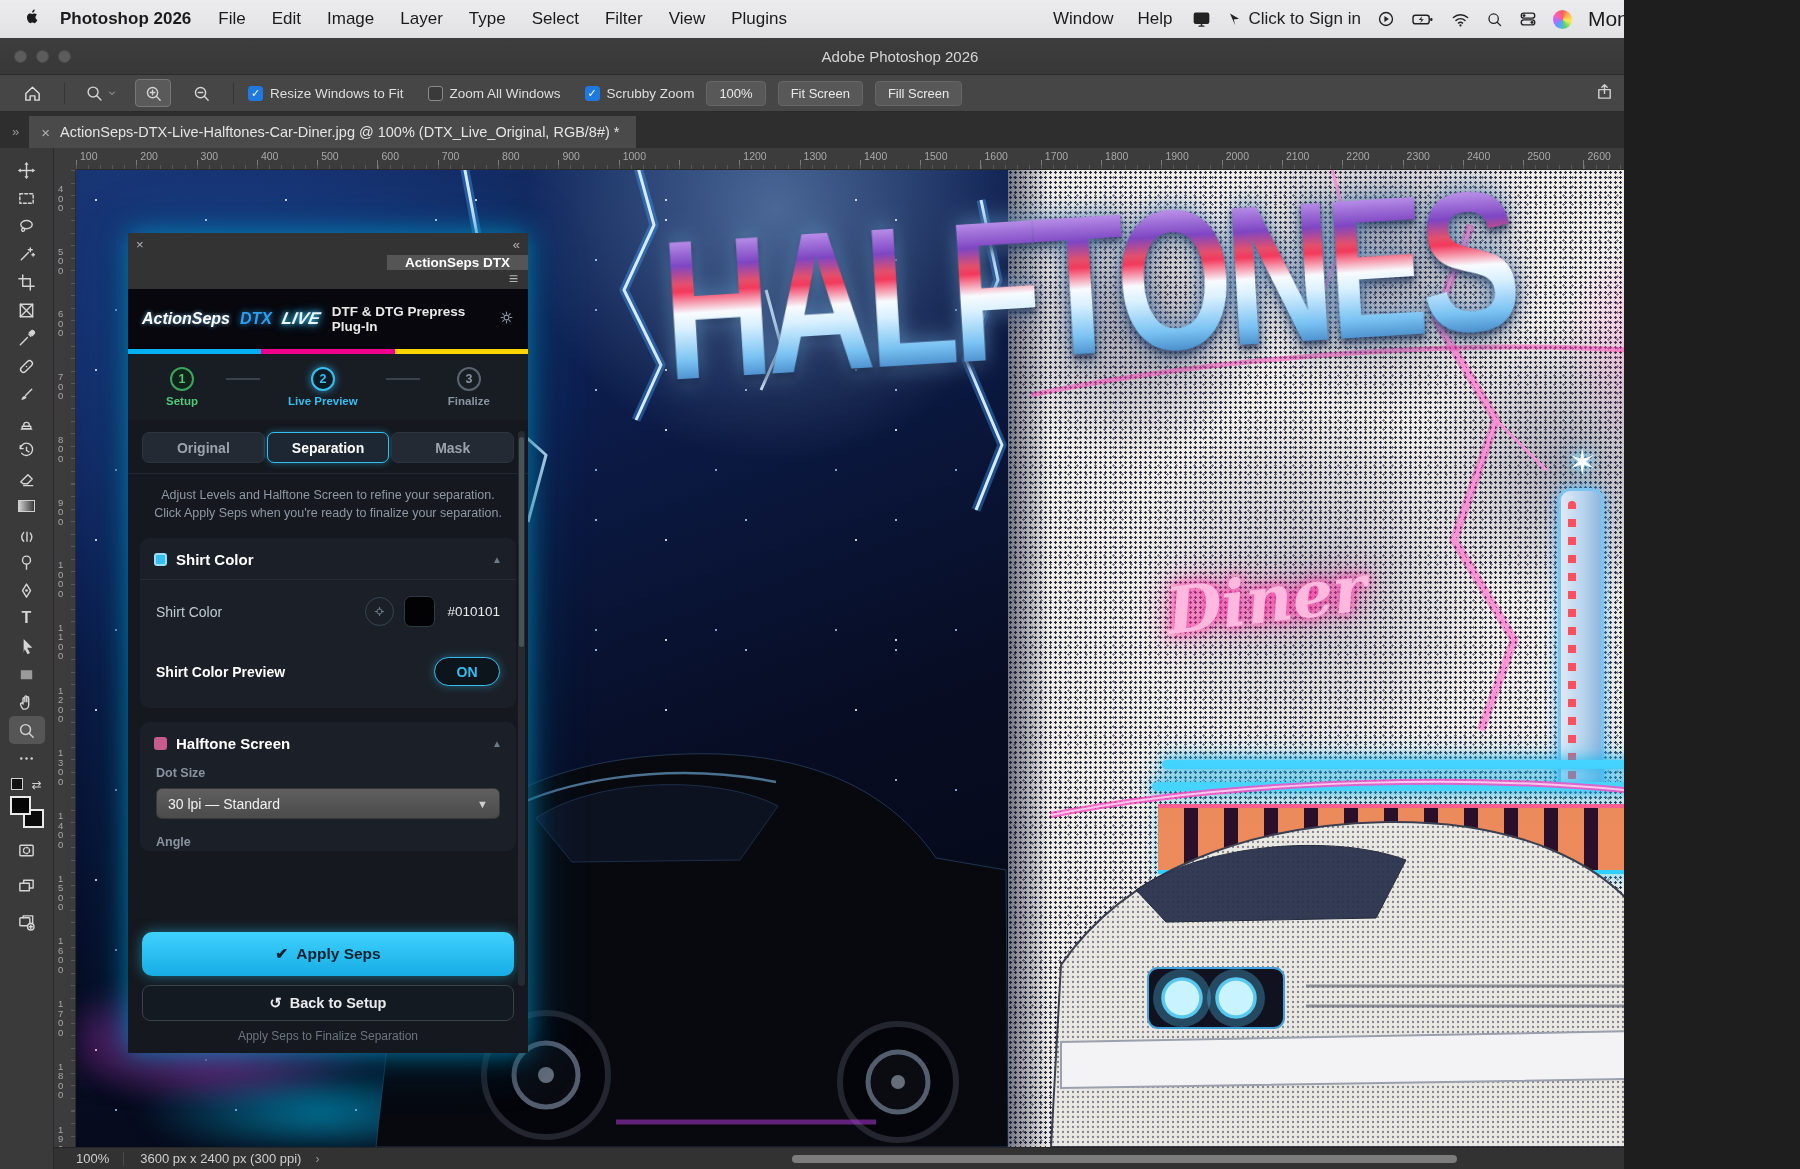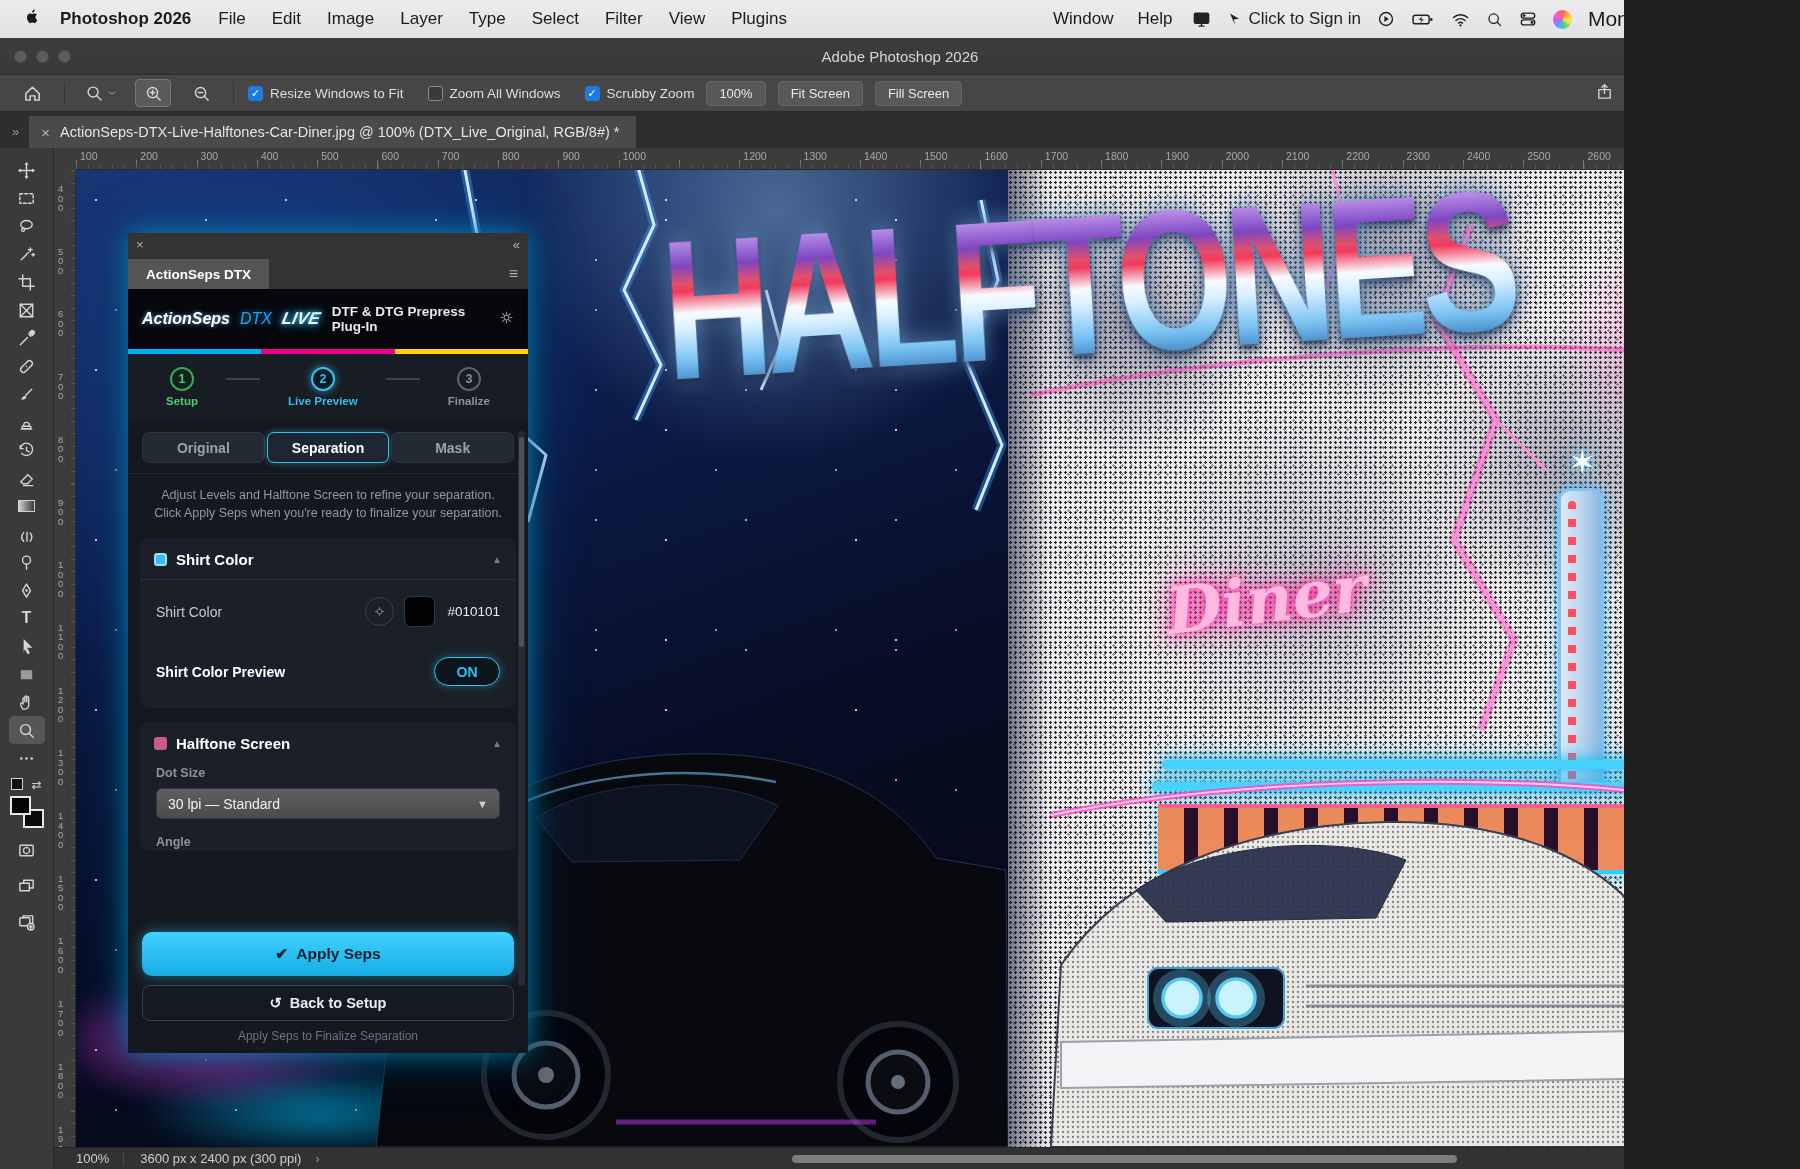--- a/index.html
+++ b/index.html
@@ -163,27 +163,27 @@
   #statusbar .dinfo { padding:0 14px 0 16px; }
   #statusbar .chev { color:#9a9a9a; font-size:12px; }
   #hscroll { position:absolute; left:738px; top:7px; width:665px; height:8px; background:#7c7c7c; border-radius:4px; }
 
   
   #plugin { position:absolute; left:128px; top:233px; width:400px; height:820px; z-index:70;
     background:#15181e; border-radius:2px;
     box-shadow:0 0 26px rgba(0,195,255,.55), 0 0 60px rgba(0,160,255,.3), 0 10px 40px rgba(0,0,0,.7); }
   .pl-closebar { height:22px; background:#333; display:flex; align-items:center; justify-content:space-between;
     padding:0 8px; color:#b5b5b5; font-size:13px; border-radius:2px 2px 0 0; }
-  .pl-tabs { height:34px; background:#333; display:flex; align-items:flex-end; justify-content:space-between; }
+  .pl-tabs { height:34px; background:#333; display:flex; align-items:flex-end; justify-content:space-between;flex-direction:column; }
   .pl-tab { height:30px; background:#555; color:#fff; font-weight:bold; font-size:13.5px;
     display:flex; align-items:center; padding:0 18px; }
   .pl-menu { color:#b5b5b5; font-size:16px; padding:0 10px 6px 0; }
   .pl-header { height:60px; background:#07070d; display:flex; align-items:center; padding:0 14px; gap:10px; }
   .logo-as { font-style:italic; font-weight:bold; font-size:16px; color:#fff; text-shadow:0 0 4px rgba(120,200,255,.8); }
-  .logo-dtx { font-style:italic; font-weight:normal; font-size:16px; color:#2d9ff0; text-shadow:0 0 6px rgba(45,160,240,.9); }
+  .logo-dtx { font-style:italic; font-weight:bold; font-size:16px; color:#2d9ff0; text-shadow:0 0 6px rgba(45,160,240,.9); }
   .logo-live { font-style:italic; font-weight:bold; font-size:17px; color:#eaf6ff; transform:skewX(-12deg);
     text-shadow:0 0 5px #35bef0,0 0 10px #35bef0; }
   .pl-sub { color:#e8e8e8; font-weight:bold; font-size:13.5px; margin-left:2px; }
   .pl-gear { margin-left:auto; color:#8a93a0; }
   .cmy { height:5px; display:flex; }
   .cmy div { flex:1; }
   .steps { height:66px; display:flex; align-items:center; justify-content:space-around; background:#181c23; padding:0 24px; }
   .step { display:flex; flex-direction:column; align-items:center; gap:4px; }
   .step .num { width:24px; height:24px; border-radius:50%; border:2px solid; display:flex; align-items:center;
     justify-content:center; font-size:12.5px; font-weight:bold; }

